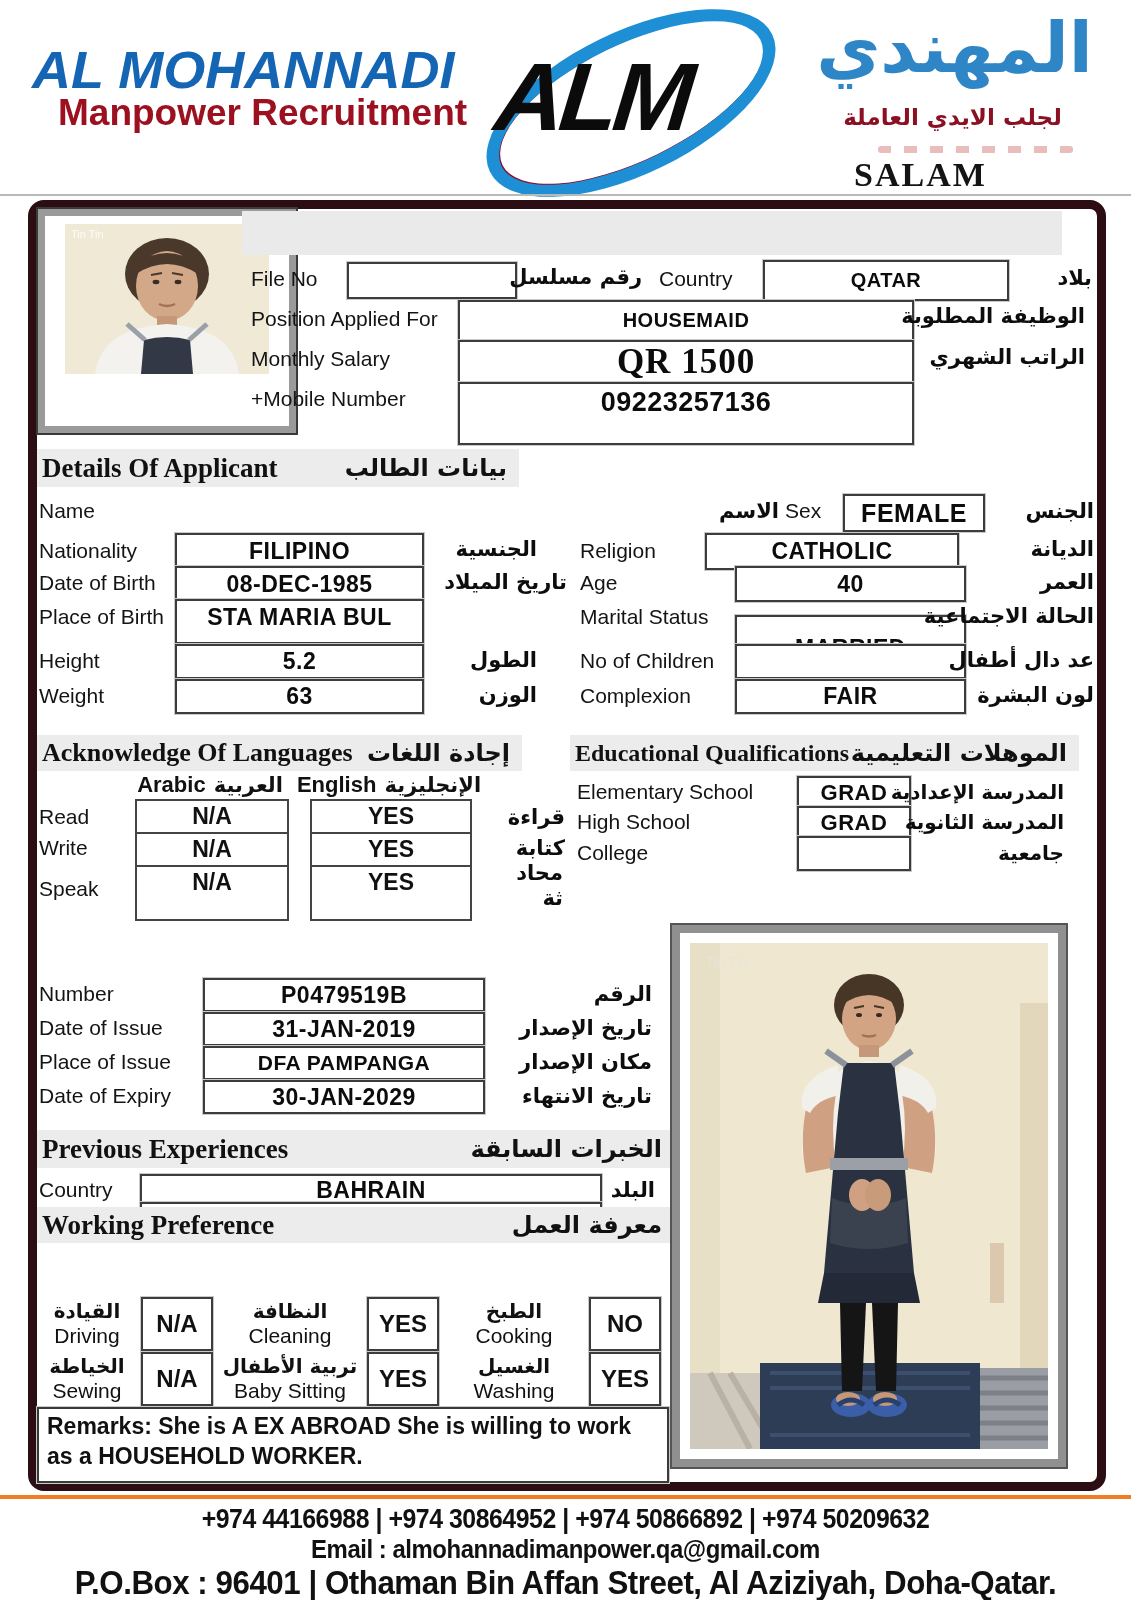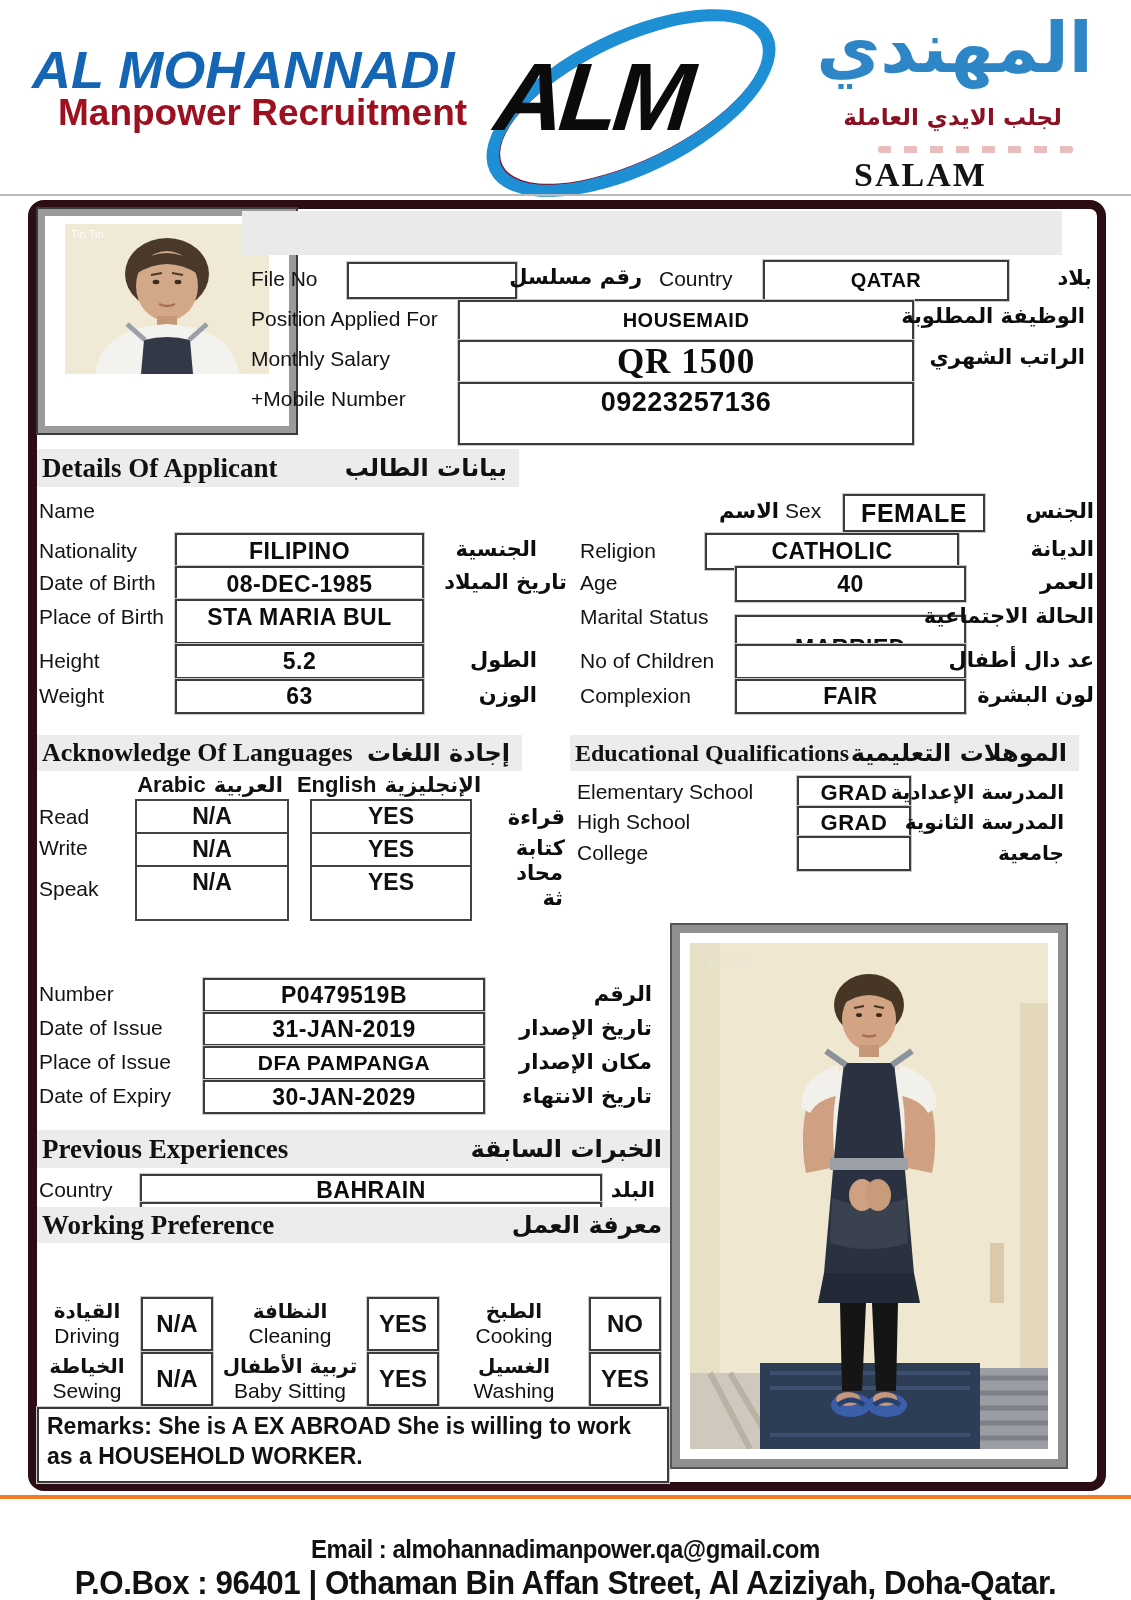--- a/index.html
+++ b/index.html
@@ -345,20 +345,23 @@
         <ellipse cx="158" cy="456" rx="12" ry="7" fill="#c49878"></ellipse>
         <ellipse cx="195" cy="456" rx="12" ry="7" fill="#c49878"></ellipse>
         <path d="M148,462 Q161,452 174,462 M184,462 Q197,452 210,462" stroke="#27406e" stroke-width="5" fill="none"></path>
         <text x="16" y="24" font-size="14" fill="#e8e4da" opacity=".9" font-family="Liberation Sans, sans-serif">Tin Tin</text>
       </svg>
     </div>
 
   </div>
 
   <div class="abs orangebar" style="left:0;top:1495px;width:1131px;height:4px;"></div>
+  <div class="abs fline fphones" style="left:0;top:1504px;">
+    <span class="inner">+974 44166988 | +974 30864952 | +974 50866892 | +974 50209632</span>
+  </div>
   <div class="abs fline femail" style="left:0;top:1534px;">
     <span class="inner">Email : almohannadimanpower.qa@gmail.com</span>
   </div>
   <div class="abs fline faddr" style="left:0;top:1563px;">
     <span class="inner">P.O.Box : 96401 | Othaman Bin Affan Street, Al Aziziyah, Doha-Qatar.</span>
   </div>
 
 </div>
 
 </body></html>

